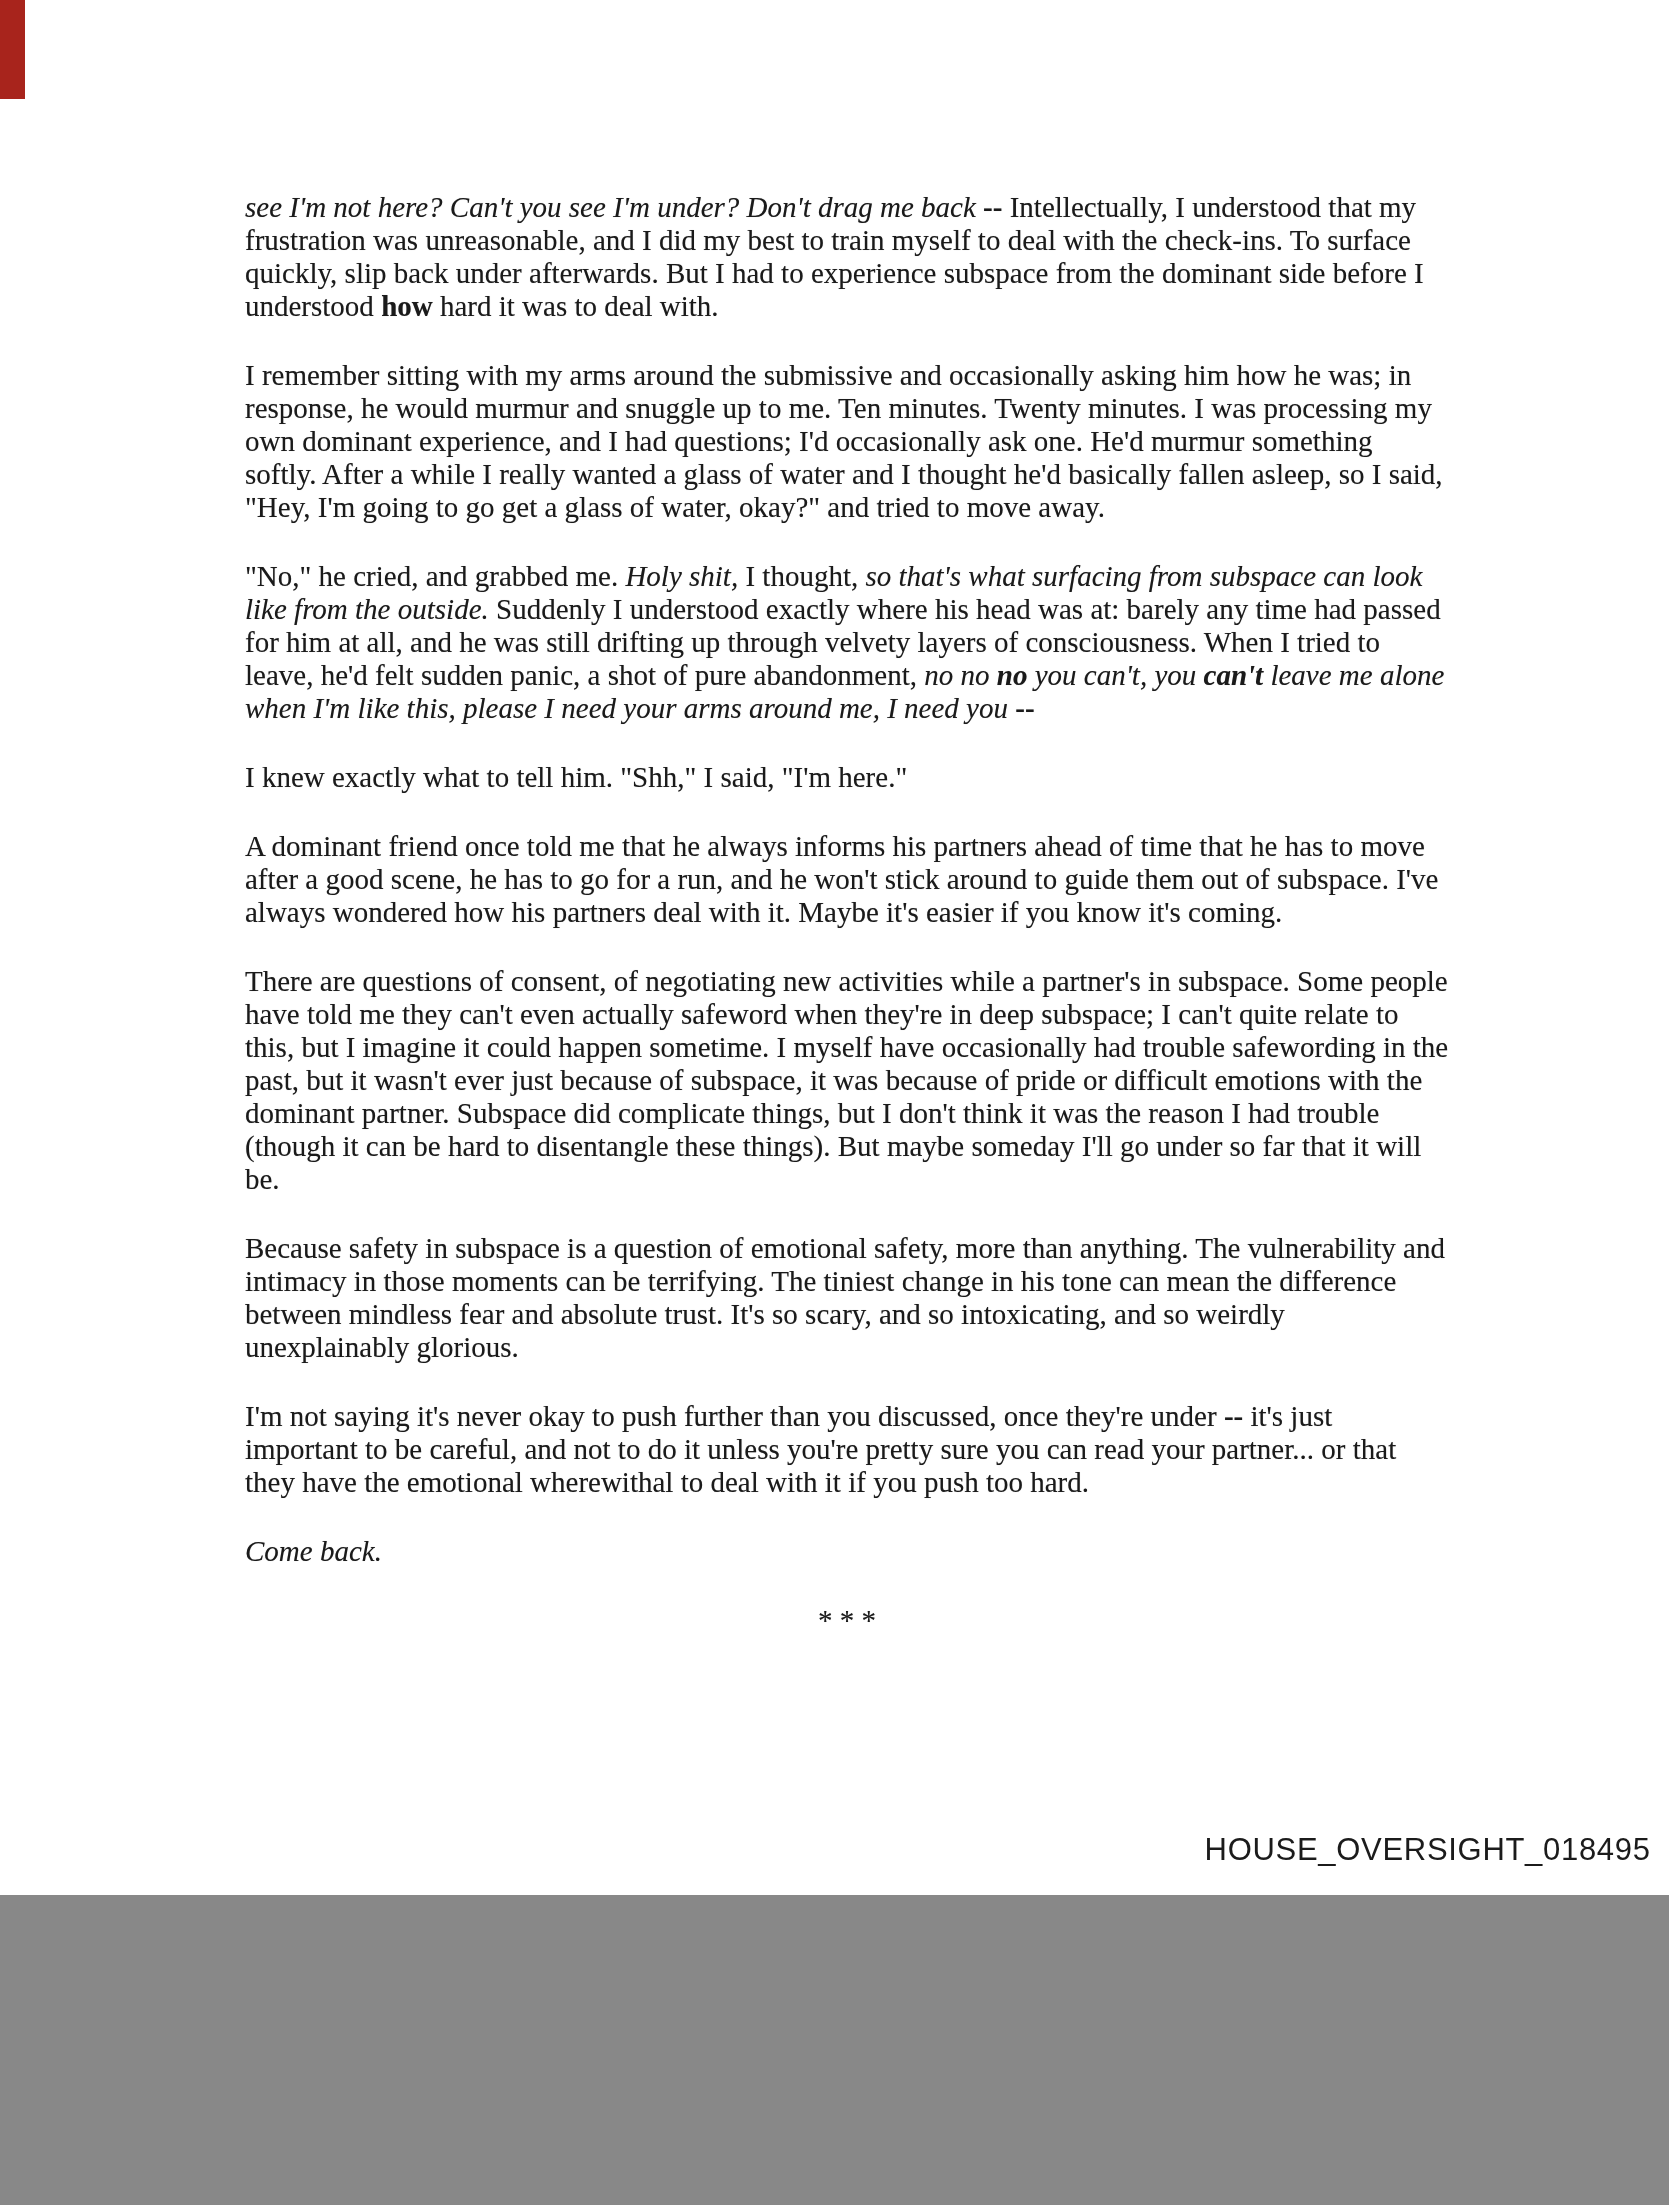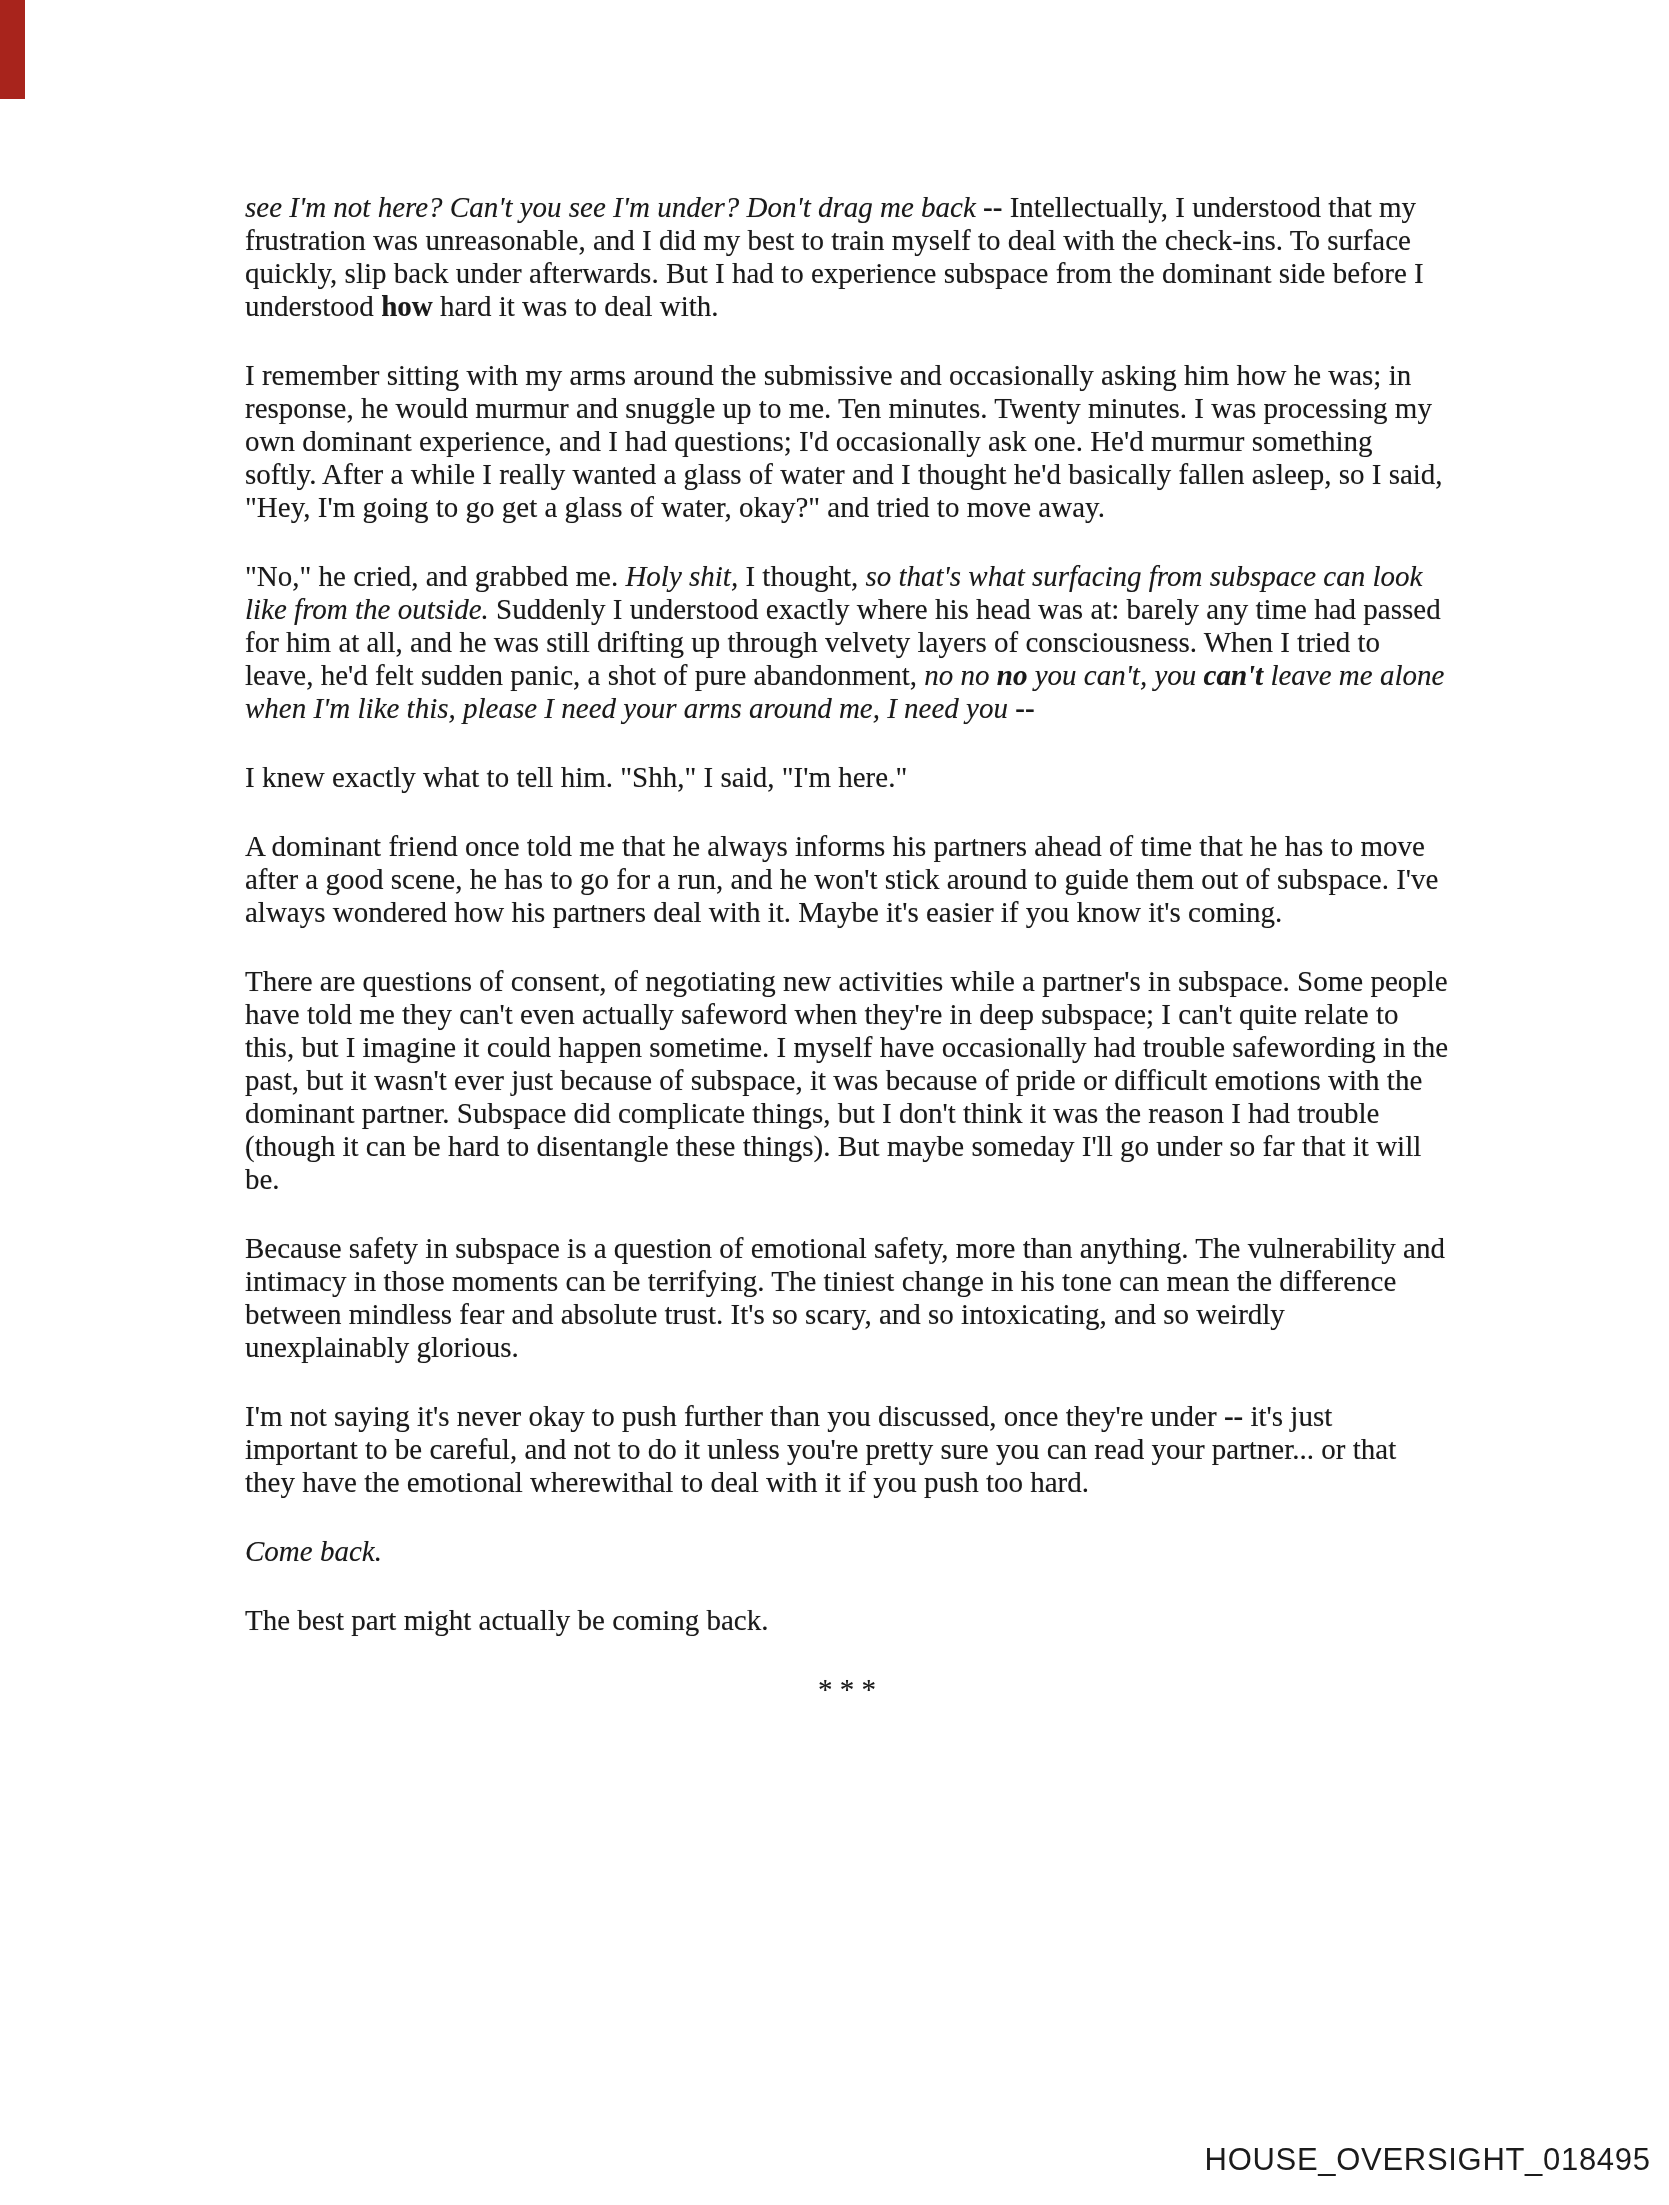--- a/index.html
+++ b/index.html
@@ -1,19 +1,19 @@
 <!DOCTYPE html>
 <html style="font-size:10.5px"><head>
 <meta charset="utf-8">
 <style>
   html, body { margin: 0; padding: 0; background: #888; }
   .page {
     position: relative;
     width: 1669px;
-    height: 2205px;
+    height: 1895px;
     background: #ffffff;
     overflow: hidden;
     font-family: "Liberation Serif", "DejaVu Serif", serif;
   }
   .corner-mark {
     position: absolute;
     left: 0;
     top: 0;
     width: 25px;
     height: 99px;
@@ -55,18 +55,17 @@
   <div class="doc-body" style="color: rgb(26, 26, 26);">
       <p><span class="run-italic">see I'm not here? Can't you see I'm under? Don't drag me back </span><span class="run-bold">--</span><span class="run-regular"> Intellectually, I understood that my frustration was unreasonable, and I did my best to train myself to deal with the check-ins. To surface quickly, slip back under afterwards. But I had to experience subspace from the dominant side before I understood </span><span class="run-bold">how</span><span class="run-regular"> hard it was to deal with.</span></p>
       <p><span class="run-regular">I remember sitting with my arms around the submissive and occasionally asking him how he was; in response, he would murmur and snuggle up to me. Ten minutes. Twenty minutes. I was processing my own dominant experience, and I had questions; I'd occasionally ask one. He'd murmur something softly. After a while I really wanted a glass of water and I thought he'd basically fallen asleep, so I said, "Hey, I'm going to go get a glass of water, okay?" and tried to move away.</span></p>
       <p><span class="run-regular">"No," he cried, and grabbed me. </span><span class="run-italic">Holy shit,</span><span class="run-regular"> I thought, </span><span class="run-italic">so that's what surfacing from subspace can look like from the outside.</span><span class="run-regular"> Suddenly I understood exactly where his head was at: barely any time had passed for him at all, and he was still drifting up through velvety layers of consciousness. When I tried to leave, he'd felt sudden panic, a shot of pure abandonment, </span><span class="run-italic">no no </span><span class="run-bolditalic">no</span><span class="run-italic"> you can't, you </span><span class="run-bolditalic">can't</span><span class="run-italic"> leave me alone when I'm like this, please I need your arms around me, I need you </span><span class="run-bold">--</span></p>
       <p><span class="run-regular">I knew exactly what to tell him. "Shh," I said, "I'm here."</span></p>
       <p><span class="run-regular">A dominant friend once told me that he always informs his partners ahead of time that he has to move after a good scene, he has to go for a run, and he won't stick around to guide them out of subspace. I've always wondered how his partners deal with it. Maybe it's easier if you know it's coming.</span></p>
       <p><span class="run-regular">There are questions of consent, of negotiating new activities while a partner's in subspace. Some people have told me they can't even actually safeword when they're in deep subspace; I can't quite relate to this, but I imagine it could happen sometime. I myself have occasionally had trouble safewording in the past, but it wasn't ever just because of subspace, it was because of pride or difficult emotions with the dominant partner. Subspace did complicate things, but I don't think it was the reason I had trouble (though it can be hard to disentangle these things). But maybe someday I'll go under so far that it will be.</span></p>
       <p><span class="run-regular">Because safety in subspace is a question of emotional safety, more than anything. The vulnerability and intimacy in those moments can be terrifying. The tiniest change in his tone can mean the difference between mindless fear and absolute trust. It's so scary, and so intoxicating, and so weirdly unexplainably glorious.</span></p>
       <p><span class="run-regular">I'm not saying it's never okay to push further than you discussed, once they're under </span><span class="run-bold">--</span><span class="run-regular"> it's just important to be careful, and not to do it unless you're pretty sure you can read your partner... or that they have the emotional wherewithal to deal with it if you push too hard.</span></p>
       <p><span class="run-italic">Come back.</span></p>
-      <p><span class="run-regular">The best part might actually be coming back.</span></p>
       <p style="text-align: center;"><span class="run-regular">* * *</span></p>
     </div>
   <div class="bates">HOUSE_OVERSIGHT_018495</div>
 </div>
 
 
 </body></html>

